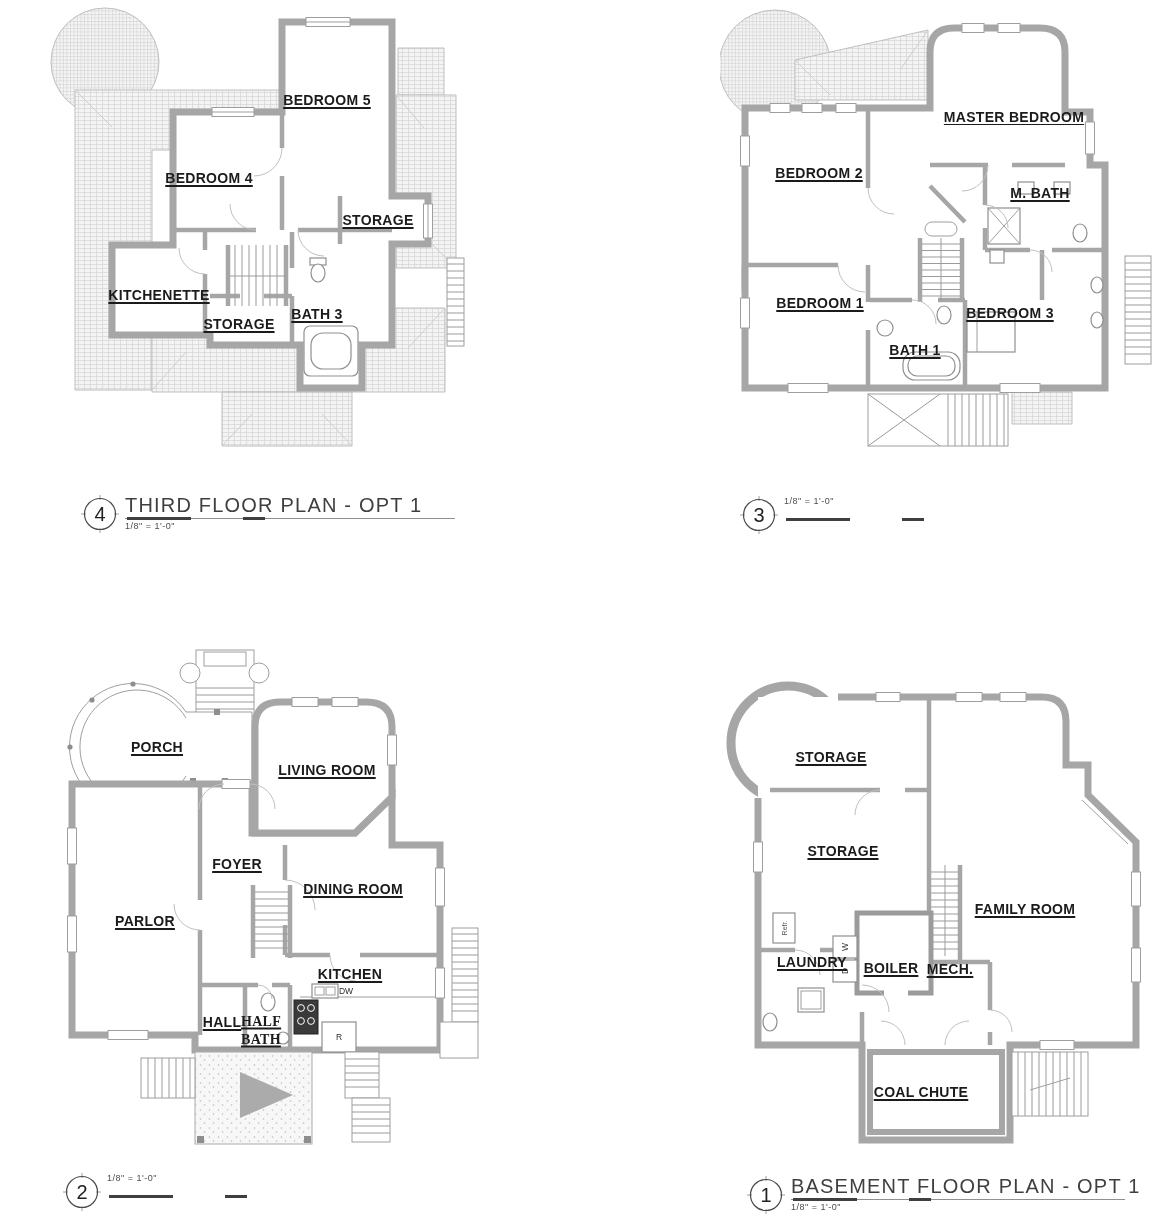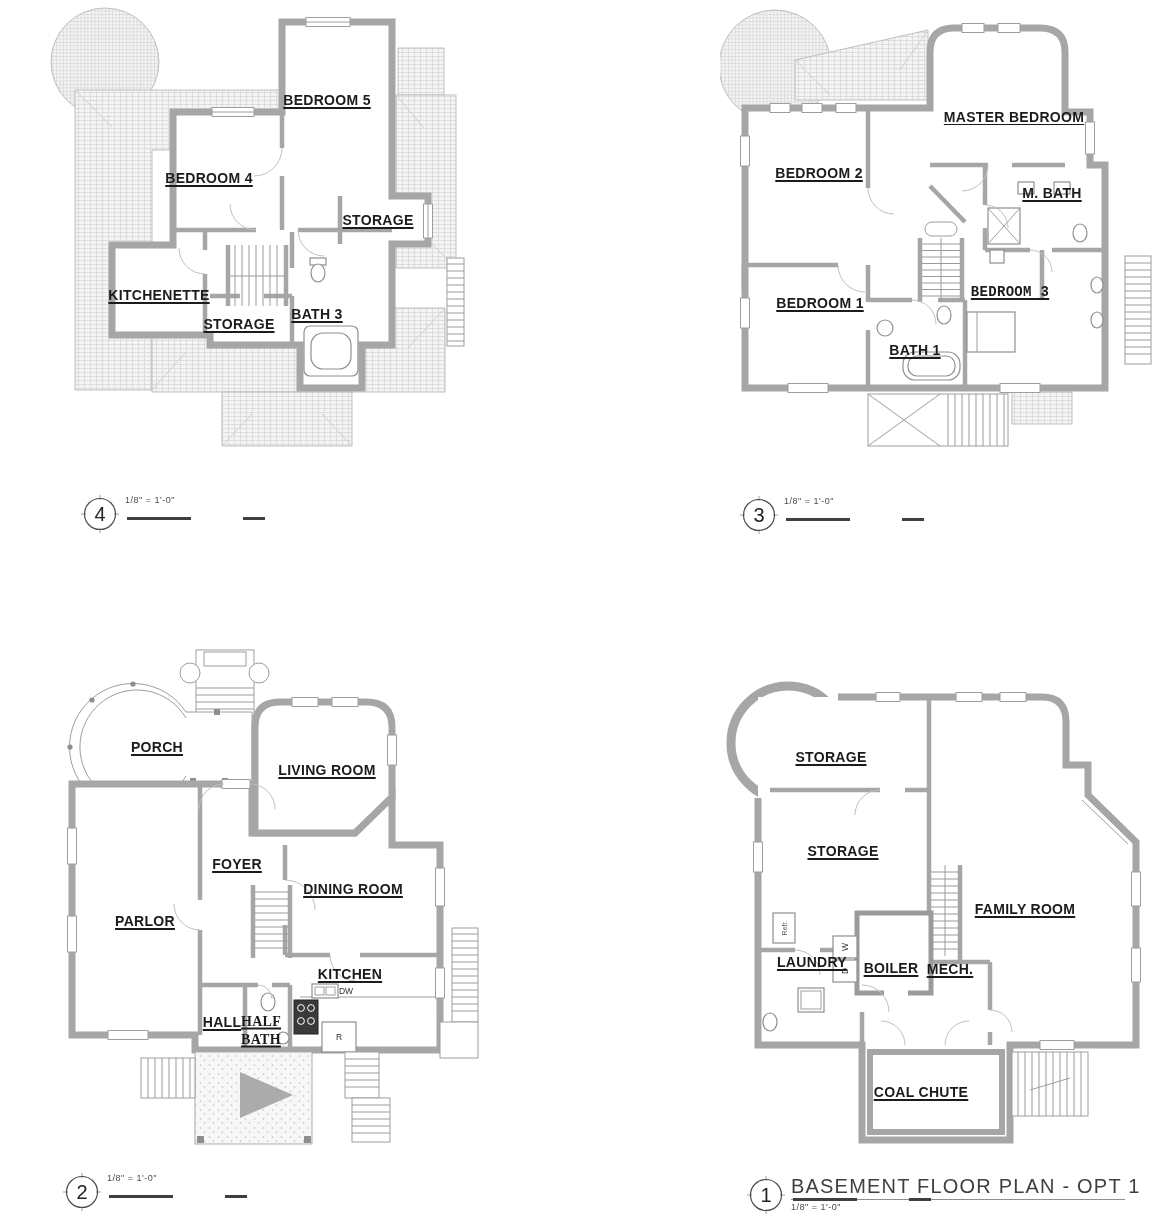--- a/index.html
+++ b/index.html
@@ -152,24 +152,24 @@
         <rect class="thinf" x="868" y="394" width="140" height="52"></rect>
         <path class="stair" d="M868,394 L940,446 M868,446 L940,394 M948,394 V446 M955,394 V446 M962,394 V446 M969,394 V446 M976,394 V446 M983,394 V446 M990,394 V446 M997,394 V446 M1004,394 V446"></path>
       </g>
       <g>
         <rect class="thinf" x="1125" y="256" width="26" height="108"></rect>
         <path class="stair" d="M1125,263 H1151 M1125,270 H1151 M1125,277 H1151 M1125,284 H1151 M1125,291 H1151 M1125,298 H1151 M1125,305 H1151 M1125,312 H1151 M1125,319 H1151 M1125,326 H1151 M1125,333 H1151 M1125,340 H1151 M1125,347 H1151 M1125,354 H1151"></path>
       </g>
     </svg>
     <div class="room-label" style="left:294px;top:117px;text-decoration:underline;">MASTER BEDROOM</div>
     <div class="room-label" style="left:99px;top:173px;">BEDROOM 2</div>
-    <div class="room-label" style="left:322px;top:193px;padding-left:20px;">M. BATH</div>
+    <div class="room-label" style="left:310px;top:193px;padding-left:20px;">M. BATH</div>
     <div class="room-label" style="left:100px;top:303px;">BEDROOM 1</div>
     <div class="room-label" style="left:195px;top:350px;">BATH 1</div>
-    <div class="room-label" style="left:290px;top:292px;font-family:Liberation Mono, monospace;">BEDROOM 3</div>
+    <div class="room-label" style="left:290px;top:313px;">BEDROOM 3</div>
   </div>
 
   <div class="panel" style="left:40px;top:640px;width:460px;height:520px;">
     <svg width="460" height="520" viewBox="40 640 460 520">
       <defs>
         <pattern id="spC" width="9" height="9" patternUnits="userSpaceOnUse">
           <rect width="9" height="9" fill="#f7f7f7"></rect>
           <circle cx="2.5" cy="3" r="0.8" fill="#bdbdbd"></circle>
           <circle cx="6.5" cy="7" r="0.8" fill="#bdbdbd"></circle>
         </pattern>
@@ -316,20 +316,21 @@
     <div class="appl rot tiny" style="left:64px;top:258px;">Refr.</div>
   </div>
 
   <div class="title-block" style="left:81px;top:495px;">
     <svg class="numcircle" width="38" height="38" viewBox="0 0 38 38">
       <path class="thin" d="M19,0 V5 M19,33 V38 M0,19 H5 M33,19 H38"></path>
       <circle cx="19" cy="19" r="15.5" fill="none" stroke="#4a4a4a" stroke-width="1.2"></circle>
       <text x="19" y="26" text-anchor="middle" font-size="20" fill="#222">4</text>
     </svg>
     <div class="tb-right" style="width:330px;">
+      <div class="tb-title">THIRD FLOOR PLAN - OPT 1</div>
       <div class="tb-accent"></div>
       <div class="tb-accent2"></div>
       <div class="tb-scale">1/8" = 1'-0"</div>
     </div>
   </div>
 
   <div class="title-block" style="left:740px;top:496px;">
     <svg class="numcircle" width="38" height="38" viewBox="0 0 38 38">
       <path class="thin" d="M19,0 V5 M19,33 V38 M0,19 H5 M33,19 H38"></path>
       <circle cx="19" cy="19" r="15.5" fill="none" stroke="#4a4a4a" stroke-width="1.2"></circle>

